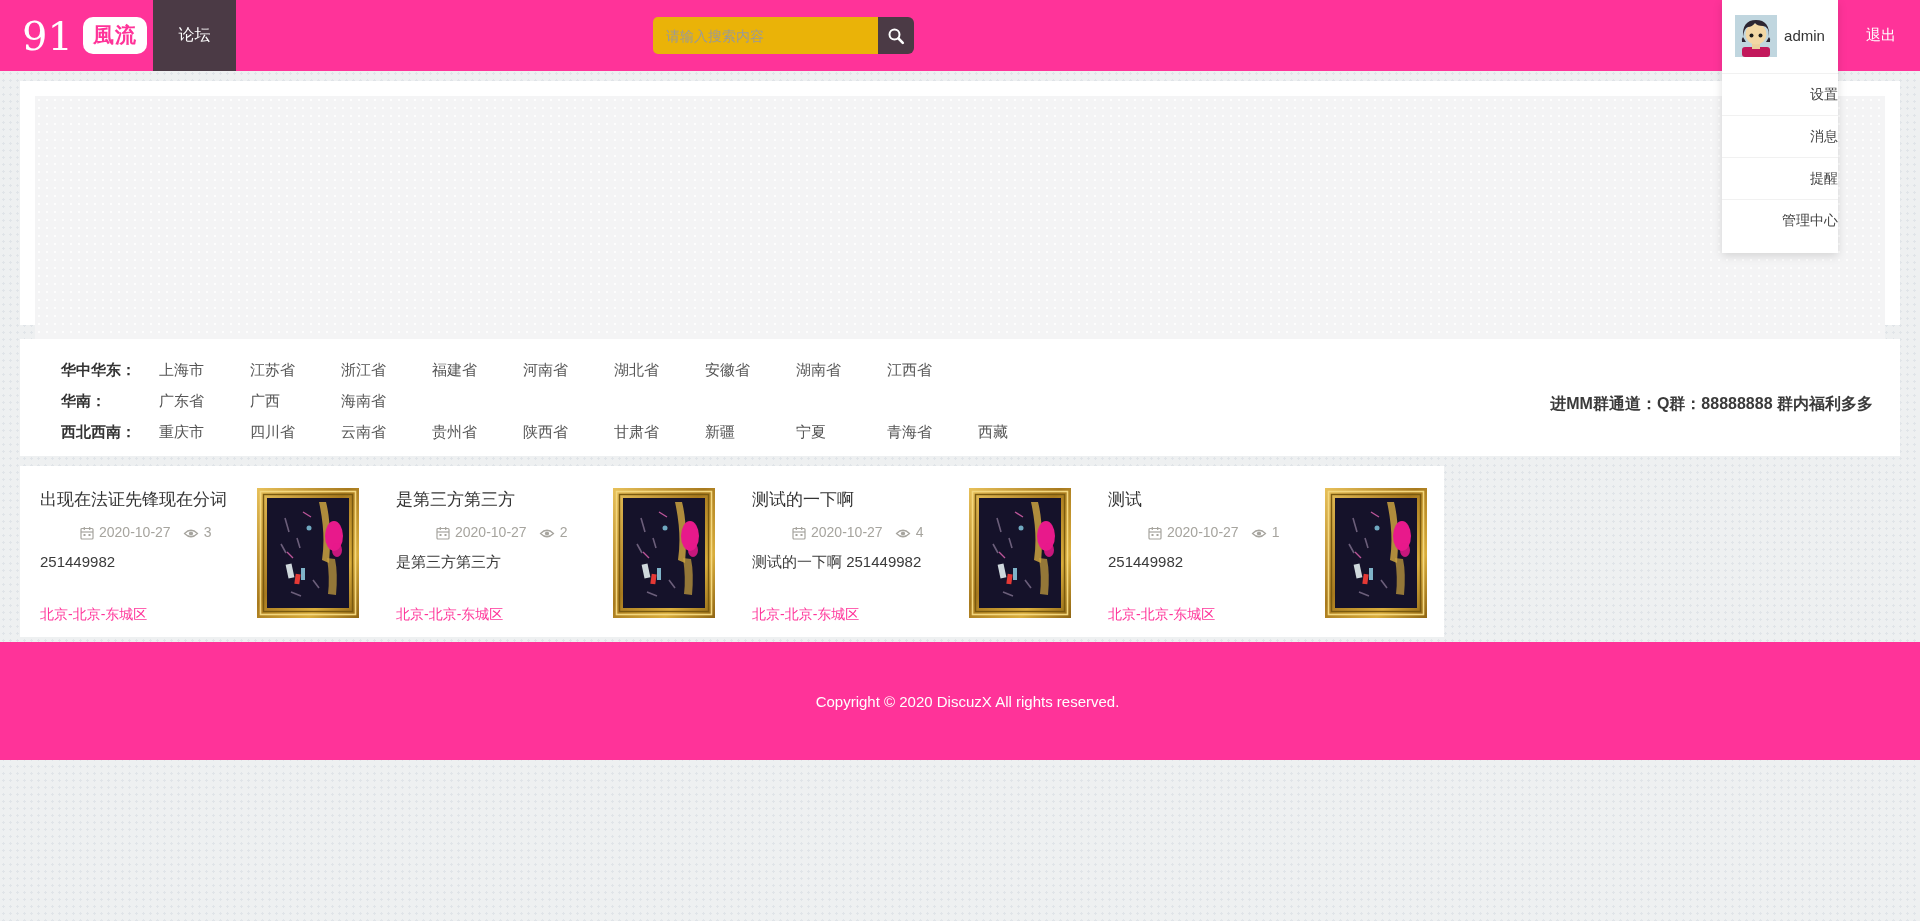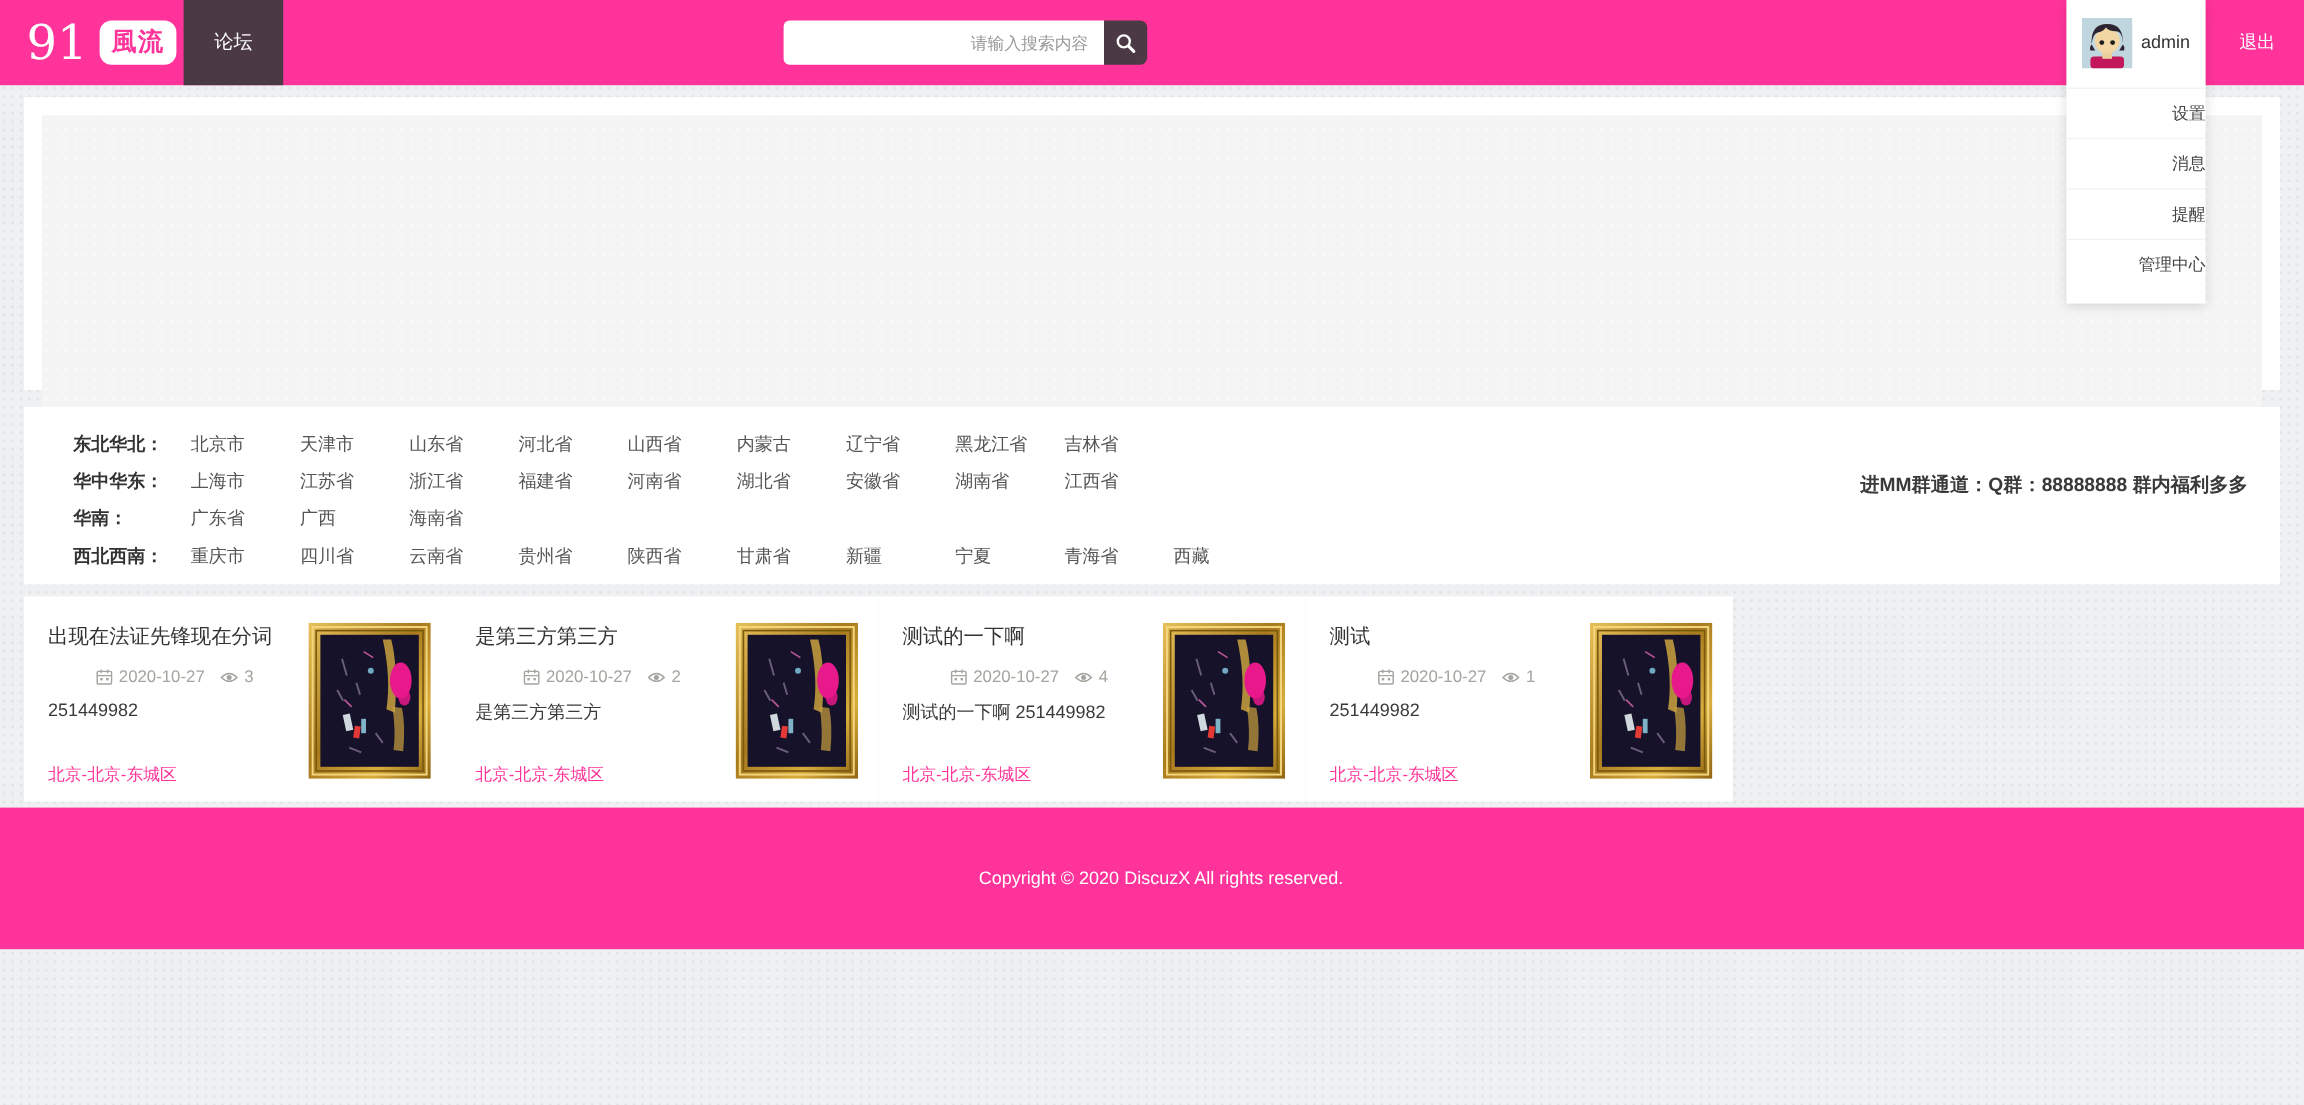--- a/index.html
+++ b/index.html
@@ -12,22 +12,22 @@
     position:relative;
   }
   
   .navbar { position:relative; height:71px; background:#ff3399; z-index:20; }
   .logo { position:absolute; left:22px; top:0; height:71px; display:flex; align-items:center; gap:10px; cursor:pointer; }
   .logo-num { font-family:"DejaVu Serif","Liberation Serif",serif; font-size:40px; color:#fff; line-height:1; }
   .logo-badge { background:#fff; color:#ff3399; font-weight:bold; font-size:21px; padding:4px 10px 5px; border-radius:10px; letter-spacing:1px; }
   .nav-forum { position:absolute; left:153px; top:0; width:83px; height:71px; background:#4b3a45; color:#fff;
     display:flex; align-items:center; justify-content:center; font-size:16px; cursor:pointer; }
   .search { position:absolute; left:653px; top:17px; height:37px; display:flex; }
-  .search input { width:267px; height:37px; border:none; outline:none; padding:0 13px; font-size:14px; color:#333;
-    border-radius:5px 0 0 5px; background:#ffffff;text-align:right; }
+  .search input { width:225px; height:37px; border:none; outline:none; padding:0 13px; font-size:14px; color:#333;
+    border-radius:5px 0 0 5px; background:#eab308; }
   .search input::placeholder { color:#999; }
   .search-btn { width:36px; height:37px; background:#4b3a45; border:none; border-radius:0 6px 6px 0;
     display:flex; align-items:center; justify-content:center; cursor:pointer; }
   .logout { position:absolute; right:24px; top:0; height:71px; display:flex; align-items:center;
     color:#fff; font-size:15px; cursor:pointer; }
   
   .user-panel { position:absolute; top:0; right:82px; width:116px; background:#fff;
     box-shadow:0 3px 9px rgba(0,0,0,.13); z-index:30; }
   .user-row { height:71px; display:flex; align-items:center; justify-content:center; gap:7px; cursor:pointer; }
   .avatar { width:42px; height:42px; display:block; }
@@ -134,32 +134,20 @@
     </div>
   </div>
 </div>
 
 <div class="banner-card">
   <div class="banner-placeholder"></div>
   <div class="banner-notice">进MM群通道：Q群：88888888 群内福利多多</div>
 </div>
 
 <div class="region-card">
-  <div class="region-row">
-    <span class="region-label">东北华北：</span>
-    <span class="region-link">北京市</span>
-    <span class="region-link">天津市</span>
-    <span class="region-link">山东省</span>
-    <span class="region-link">河北省</span>
-    <span class="region-link">山西省</span>
-    <span class="region-link">内蒙古</span>
-    <span class="region-link">辽宁省</span>
-    <span class="region-link">黑龙江省</span>
-    <span class="region-link">吉林省</span>
-  </div>
   <div class="region-row">
     <span class="region-label">华中华东：</span>
     <span class="region-link">上海市</span>
     <span class="region-link">江苏省</span>
     <span class="region-link">浙江省</span>
     <span class="region-link">福建省</span>
     <span class="region-link">河南省</span>
     <span class="region-link">湖北省</span>
     <span class="region-link">安徽省</span>
     <span class="region-link">湖南省</span>

